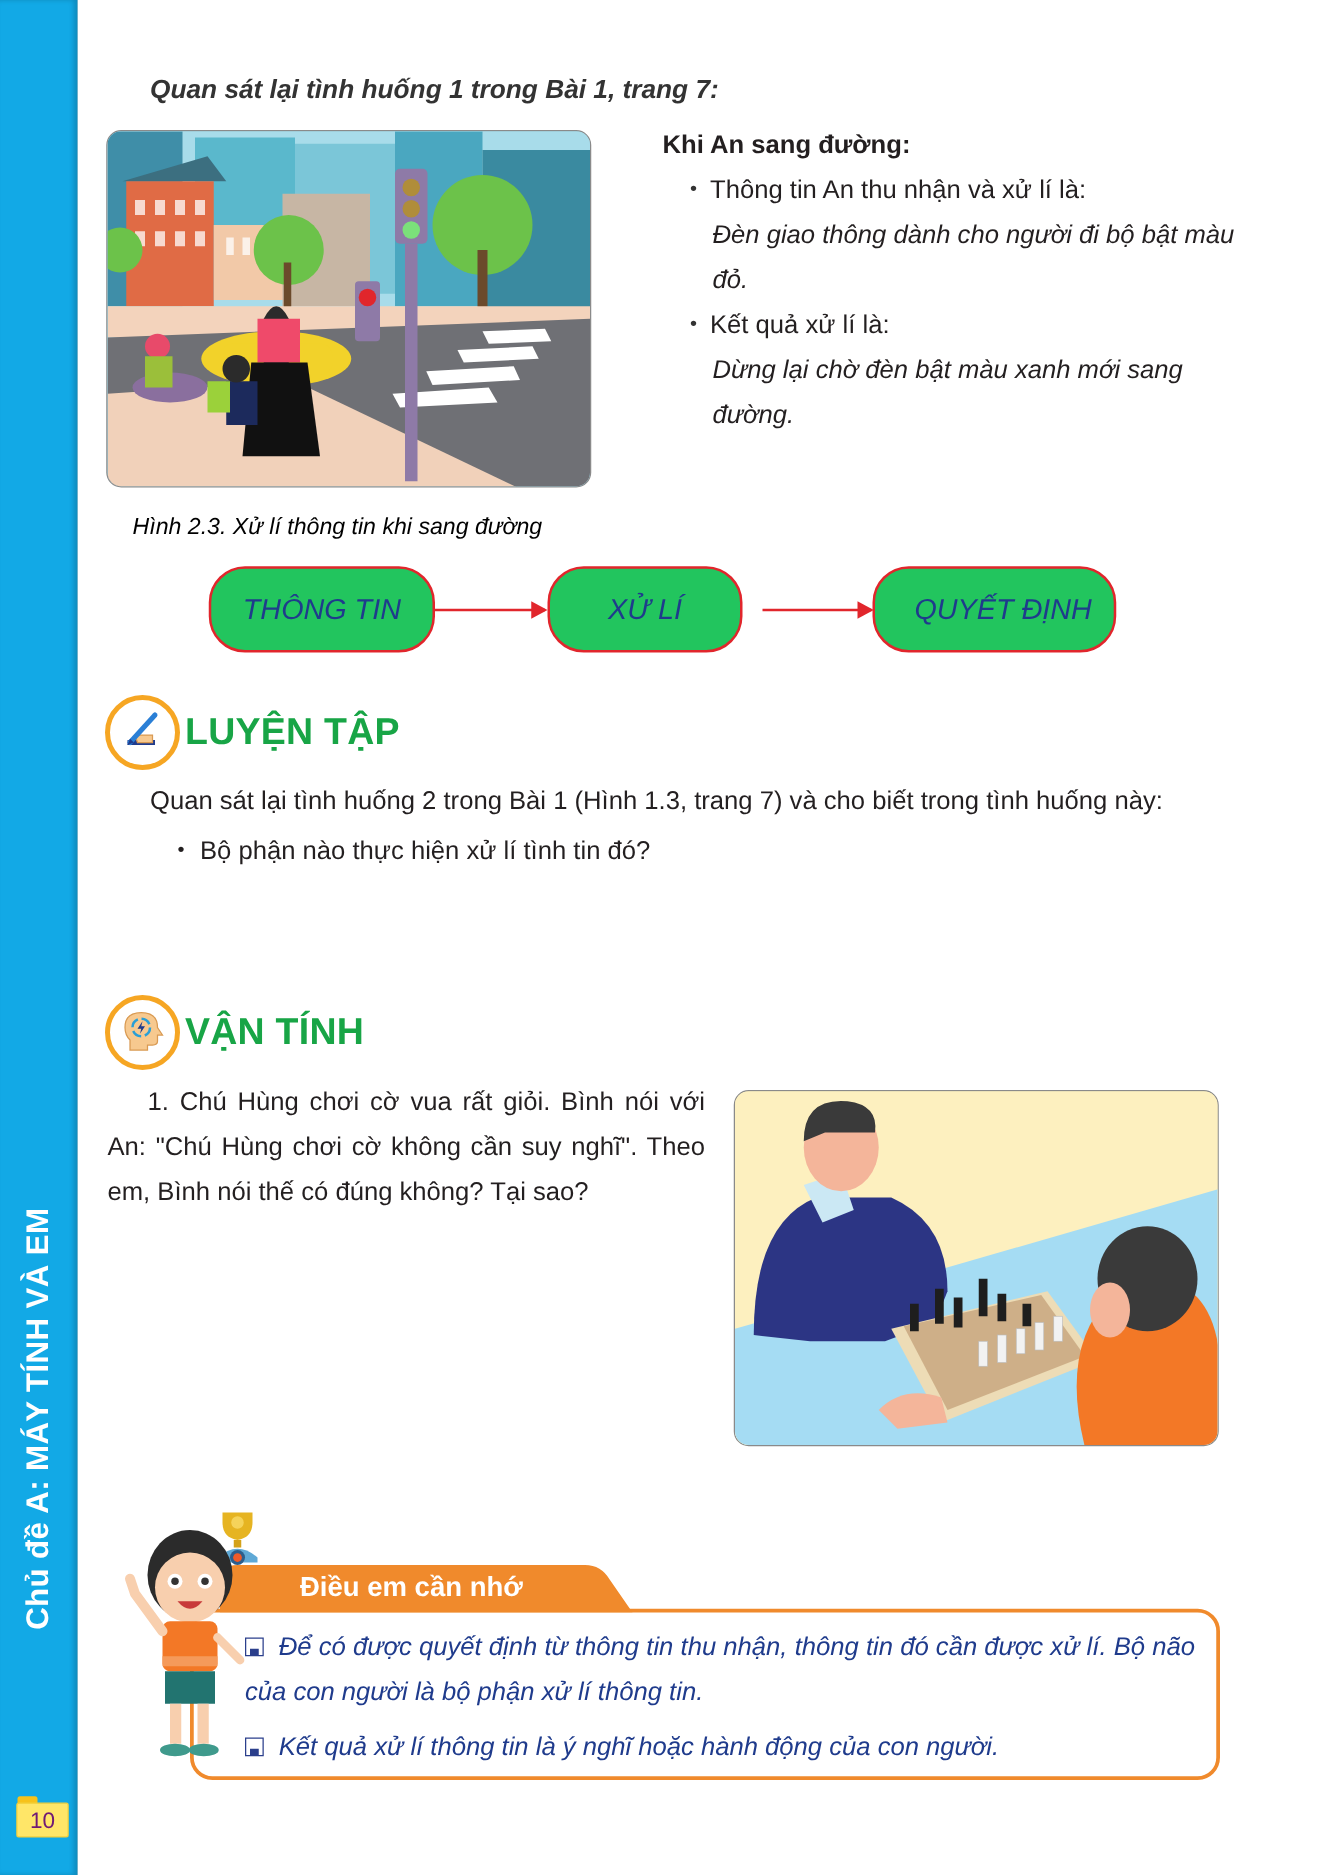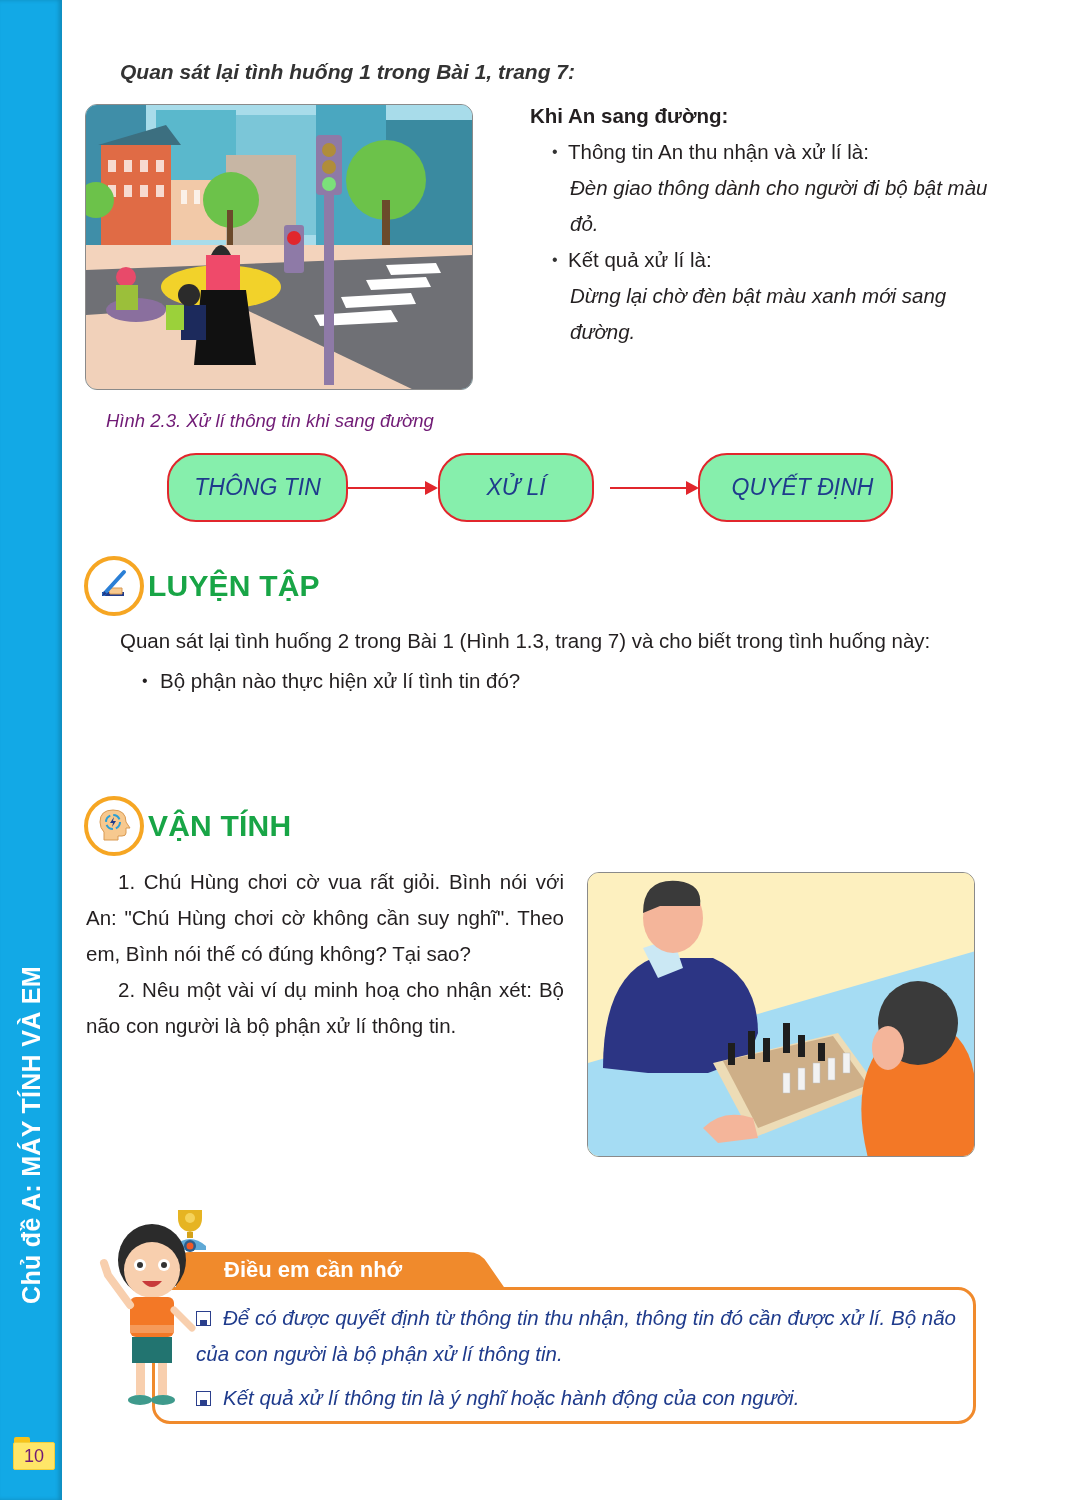--- a/index.html
+++ b/index.html
@@ -19,45 +19,45 @@
   
   .scene { position: absolute; left: 85px; top: 104px; width: 388px; height: 286px; border: 1.5px solid #8a8a8a; border-radius: 12px; overflow: hidden; background: #9fd7e6; }
   .scene svg { display: block; }
 
   .case-block { position: absolute; left: 530px; top: 98px; width: 460px; font-size: 20.5px; line-height: 36px; color: #231f20; }
   .case-title { font-weight: bold; }
   .case-bullet { position: relative; padding-left: 38px; }
   .case-bullet::before { content: "\2022"; position: absolute; left: 22px; top: 0; color: #333; font-size: 16px; }
   .case-answer { padding-left: 40px; font-style: italic; }
 
-  .caption { position: absolute; left: 106px; top: 410px; font-size: 18.5px; font-style: italic; color: #701a75; }
-
-  
-  .flow-box { position: absolute; top: 453px; height: 69px; border: 2px solid #e1262c; border-radius: 29px; display: flex; align-items: center; justify-content: center; color: #1f3b8c; font-style: italic; font-size: 23px; background: #86efac; }
+  .caption { position: absolute; left: 106px; top: 410px; font-size: 18.5px; font-style: italic; color: #000000; }
+
+  
+  .flow-box { position: absolute; top: 453px; height: 69px; border: 2px solid #e1262c; border-radius: 29px; display: flex; align-items: center; justify-content: center; color: #1f3b8c; font-style: italic; font-size: 23px; background: #22c55e; }
   .flow-arrow { position: absolute; top: 487px; height: 2px; background: #e1262c; }
   .flow-arrow::after { content: ""; position: absolute; right: -2px; top: -6px; border-left: 13px solid #e1262c; border-top: 7px solid transparent; border-bottom: 7px solid transparent; }
 
   
   .section-header { position: absolute; display: flex; align-items: center; }
   .section-icon { width: 60px; height: 60px; border-radius: 50%; border: 4px solid #f6a623; background: #fff; display: flex; align-items: center; justify-content: center; }
   .section-title { margin-left: 4px; font-size: 30px; font-weight: bold; color: #18a546; letter-spacing: 0.2px; }
 
   .practice-intro { position: absolute; left: 120px; top: 629px; font-size: 20.5px; color: #231f20; }
   .practice-list { position: absolute; left: 140px; top: 663px; font-size: 20.5px; line-height: 36px; }
   .practice-item { position: relative; padding-left: 20px; }
   .practice-item::before { content: "\2022"; position: absolute; left: 2px; top: 0; font-size: 16px; }
 
   .apply-text { position: absolute; left: 86px; top: 864px; width: 478px; font-size: 20.5px; line-height: 36px; text-align: justify; }
   .apply-text p { text-indent: 32px; }
 
   .chess { position: absolute; left: 587px; top: 872px; width: 388px; height: 285px; border: 1.5px solid #8a8a8a; border-radius: 12px; overflow: hidden; background: #fdf0bf; }
 
   
   .remember-banner { position: absolute; left: 176px; top: 1252px; width: 340px; height: 38px; }
-  .remember-title { position: absolute; left: 224px; top: 1257px; color: #fff; font-weight: bold; font-size: 22px; }
+  .remember-title { position: absolute; left: 240px; top: 1257px; color: #fff; font-weight: bold; font-size: 22px; }
   .remember-box { position: absolute; left: 152px; top: 1287px; width: 824px; height: 137px; border: 3px solid #f08a2c; border-radius: 18px; background: #fff; }
   .remember-item { position: absolute; left: 196px; font-size: 20.5px; font-style: italic; color: #1f3b8c; line-height: 36px; }
   .remember-item .disk { display: inline-block; width: 15px; height: 15px; border: 1.5px solid #2b3f8c; margin-right: 12px; vertical-align: -1px; position: relative; }
   .remember-item .disk::after { content: ""; position: absolute; left: 3px; bottom: 0; width: 7px; height: 5px; background: #2b3f8c; }
   .kid { position: absolute; left: 92px; top: 1205px; width: 110px; height: 210px; }
   .trophy { position: absolute; left: 170px; top: 1206px; width: 40px; height: 52px; }
 </style>
 </head>
 <body>
 
@@ -170,21 +170,20 @@
       <path d="M10 34 v-8 q-4 -4 -4 -10 q0 -12 13 -12 q13 0 13 12 l4 6 h-4 v5 q0 3 -4 3 h-4 v4 z" fill="#f7c98f" stroke="#d99a52" stroke-width="1"></path>
       <circle cx="19" cy="16" r="7" fill="none" stroke="#2a9fd6" stroke-width="2" stroke-dasharray="8 3"></circle>
       <polygon points="20,11 16,17 19,17 18,21 22,15 19,15" fill="#1f3b8c"></polygon>
     </svg>
   </div>
   <div class="section-title">VẬN TÍNH</div>
 </div>
 
 <div class="apply-text">
   <p>1. Chú Hùng chơi cờ vua rất giỏi. Bình nói với An: "Chú Hùng chơi cờ không cần suy nghĩ". Theo em, Bình nói thế có đúng không? Tại sao?</p>
-  <p>2. Nêu một vài ví dụ minh hoạ cho nhận xét: Bộ não con người là bộ phận xử lí thông tin.</p>
 </div>
 
 <div class="chess">
   <svg width="388" height="285" viewBox="0 0 388 285">
     <rect width="388" height="285" fill="#fdf0bf"></rect>
     <polygon points="0,190 388,78 388,285 0,285" fill="#a5dcf3"></polygon>
     <path d="M15 195 q0 -90 50 -110 l60 0 q45 20 45 75 l-10 25 l-40 15 l-60 0 z" fill="#2c3584"></path>
     <polygon points="55,75 85,65 95,95 70,105" fill="#cbe8f4"></polygon>
     <ellipse cx="85" cy="45" rx="30" ry="35" fill="#f4b59a"></ellipse>
     <path d="M55 40 q0 -35 35 -32 q25 3 22 25 l-40 0 z" fill="#3a3a3a"></path>

